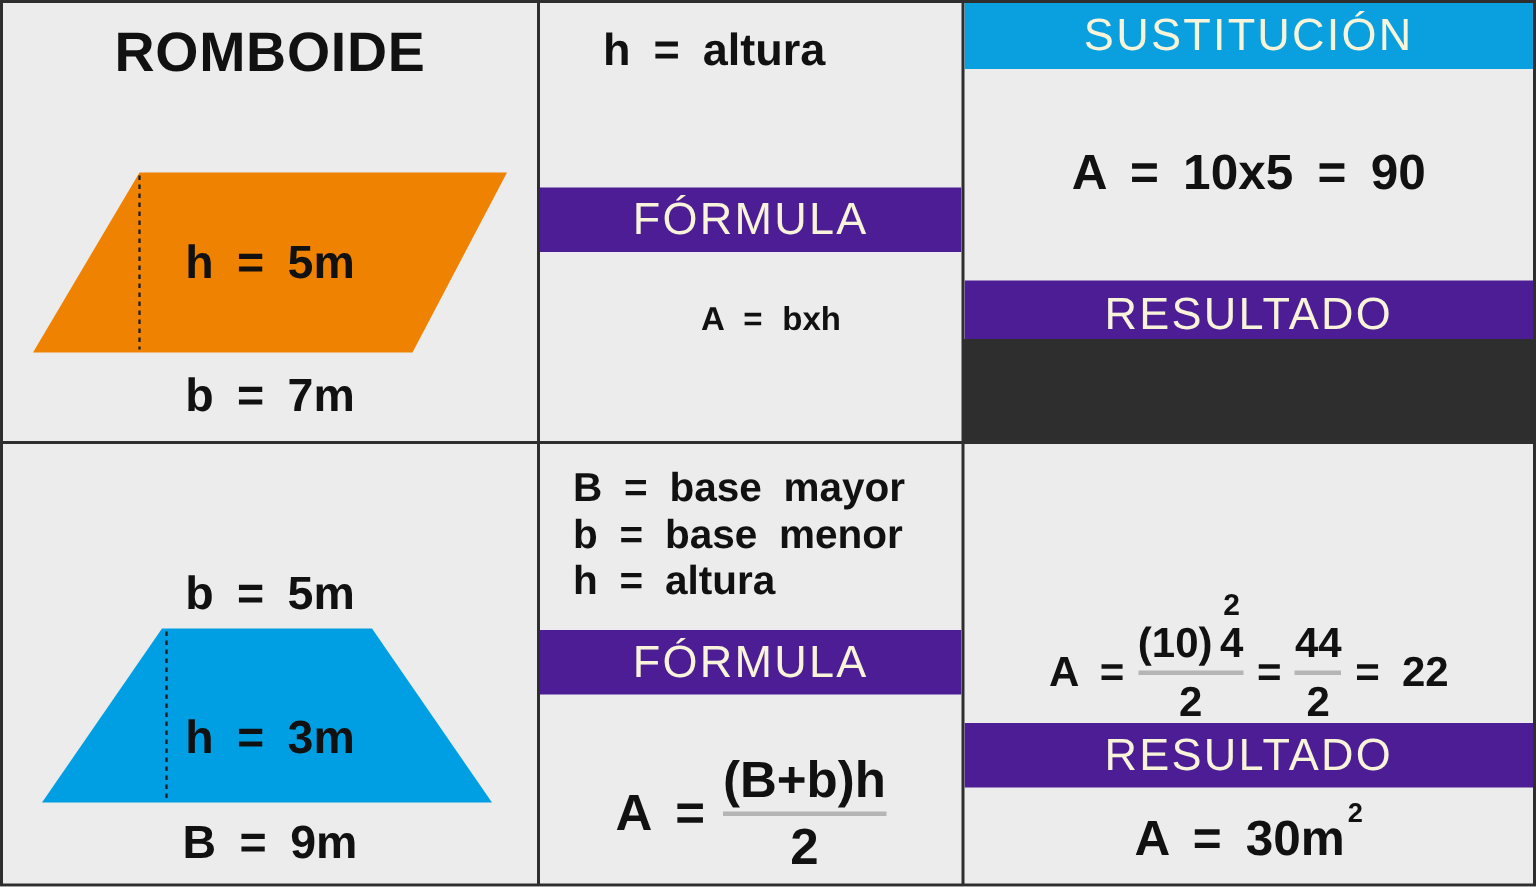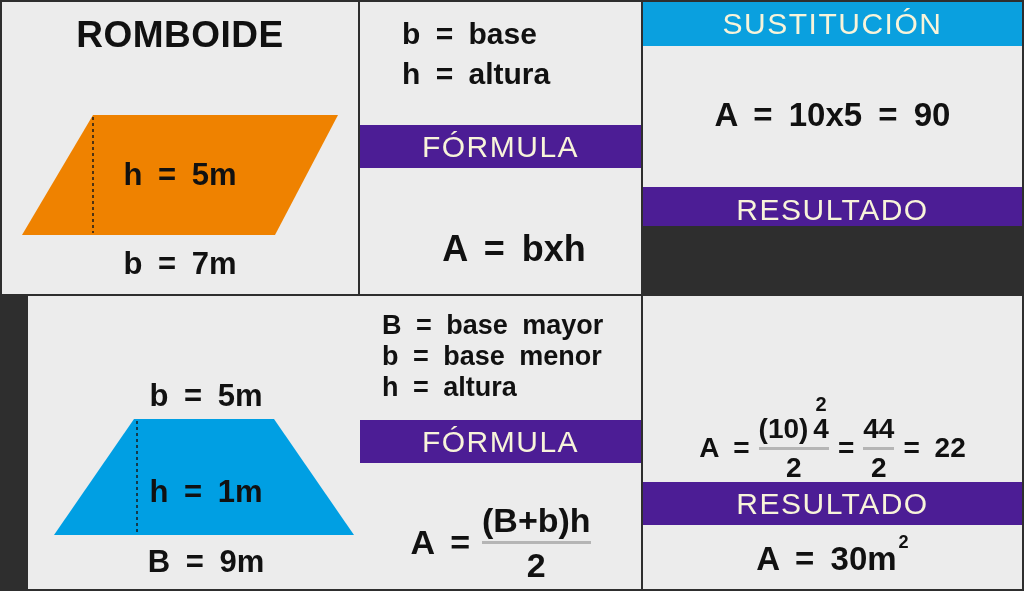--- a/index.html
+++ b/index.html
@@ -7,21 +7,21 @@
     position:relative; width:1024px; height:591px;
     background:#2E2E2E;
     font-family:"Liberation Sans", sans-serif;
     color:#111;
     overflow:hidden;
   }
   .cell { position:absolute; background:#ECECEC; overflow:hidden; }
   .tl { left:2px;   top:2px;   width:356px; height:292px; }
   .tm { left:360px; top:2px;   width:281px; height:292px; }
   .tr { left:643px; top:2px;   width:379px; height:224px; }
-  .bl { left:2px;   top:296px; width:356px; height:293px;margin-left:26px; }
+  .bl { left:2px;   top:296px; width:356px; height:293px; }
   .bm { left:360px; top:296px; width:281px; height:293px; }
   .br { left:643px; top:296px; width:379px; height:293px; }
 
   .fig-svg { position:absolute; left:0; top:0; }
 
   .title {
     position:absolute; top:12px; left:0; right:0; text-align:center;
     font-size:37px; font-weight:bold; letter-spacing:0.5px;
   }
   .eq { font-weight:bold; word-spacing:7px; }
@@ -43,21 +43,21 @@
     color:#F8F4DA; font-size:30px; font-weight:normal; letter-spacing:1.5px;
   }
   .banner.dark  { background:#4c1d95; }
   .banner.light { background:#0AA0DF; }
   .tm .banner { top:123px; }
   .tr .banner.light { top:0; height:44px; }
   .tr .banner.dark  { top:185px; height:45px; }
   .bm .banner { top:124px; }
   .br .banner.dark  { top:186px; }
 
-  .tm .formula-line { top:226px; font-size:36px;padding-left:27px; }
+  .tm .formula-line { top:198px; font-size:22px;padding-left:27px; }
   .tr .subst-line   { top:94px;  font-size:33px; }
   .tr .result-line  { top:238px; font-size:33px; }
   .br .result-line  { top:244px; font-size:33px; }
 
   sup.exp { font-size:0.55em; position:relative; top:-0.55em; margin-left:2px; font-weight:bold; }
 
   
   .frac-row {
     position:absolute; left:0; right:0;
     display:flex; align-items:center; justify-content:center;
@@ -85,21 +85,20 @@
     <svg class="fig-svg" width="356" height="292" viewBox="0 0 356 292">
       <polygon points="91,113 336,113 273,233 20,233" fill="#EF8200"></polygon>
       <line x1="91" y1="115" x2="91" y2="231" stroke="#1a1a1a" stroke-width="1.5" stroke-dasharray="3 3"></line>
     </svg>
     <div class="center-line eq h-label">h = 5m</div>
     <div class="center-line eq b-label">b = 7m</div>
   </section>
 
   <section class="cell tm">
     <div class="legend eq">
-      <div>b = base</div>
       <div>h = altura</div>
     </div>
     <div class="banner dark">FÓRMULA</div>
     <div class="center-line eq formula-line">A = bxh</div>
   </section>
 
   <section class="cell tr">
     <div class="banner light">SUSTITUCIÓN</div>
     <div class="center-line eq subst-line">A = 10x5 = 90</div>
     <div class="banner dark">RESULTADO</div>
@@ -107,21 +106,21 @@
       <span>A = 50m</span><sup class="exp">2</sup>
     </div>
   </section>
 
   <section class="cell bl">
     <svg class="fig-svg" width="356" height="293" viewBox="0 0 356 293">
       <polygon points="106,123 246,123 326,239 26,239" fill="#009FE3"></polygon>
       <line x1="109" y1="125" x2="109" y2="237" stroke="#1a1a1a" stroke-width="1.5" stroke-dasharray="3 3"></line>
     </svg>
     <div class="center-line eq btop-label">b = 5m</div>
-    <div class="center-line eq h-label">h = 1m</div>
+    <div class="center-line eq h-label">h = 3m</div>
     <div class="center-line eq Bbot-label">B = 9m</div>
   </section>
 
   <section class="cell bm">
     <div class="legend eq">
       <div>B = base mayor</div>
       <div>b = base menor</div>
       <div>h = altura</div>
     </div>
     <div class="banner dark">FÓRMULA</div>

